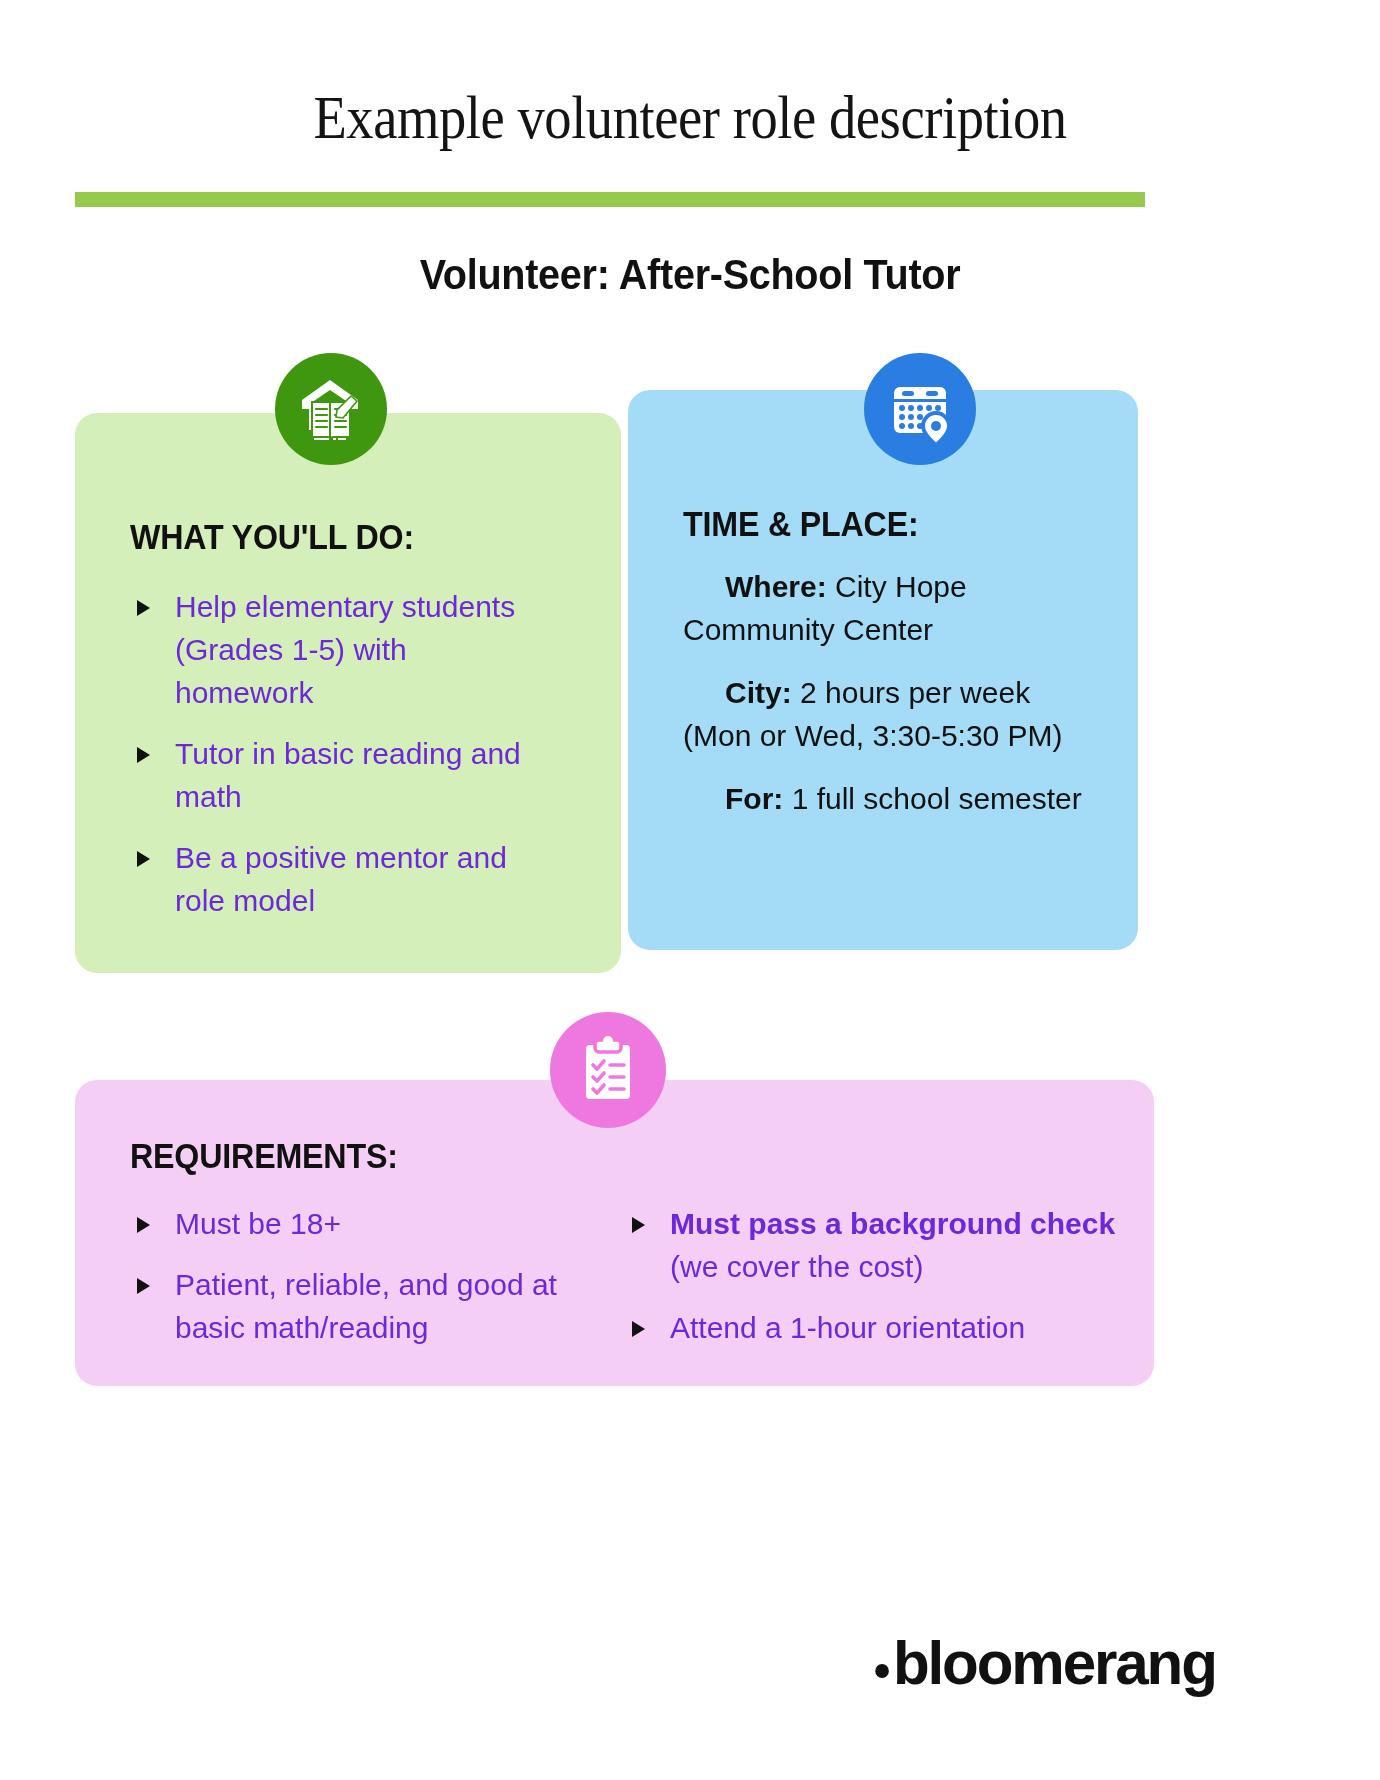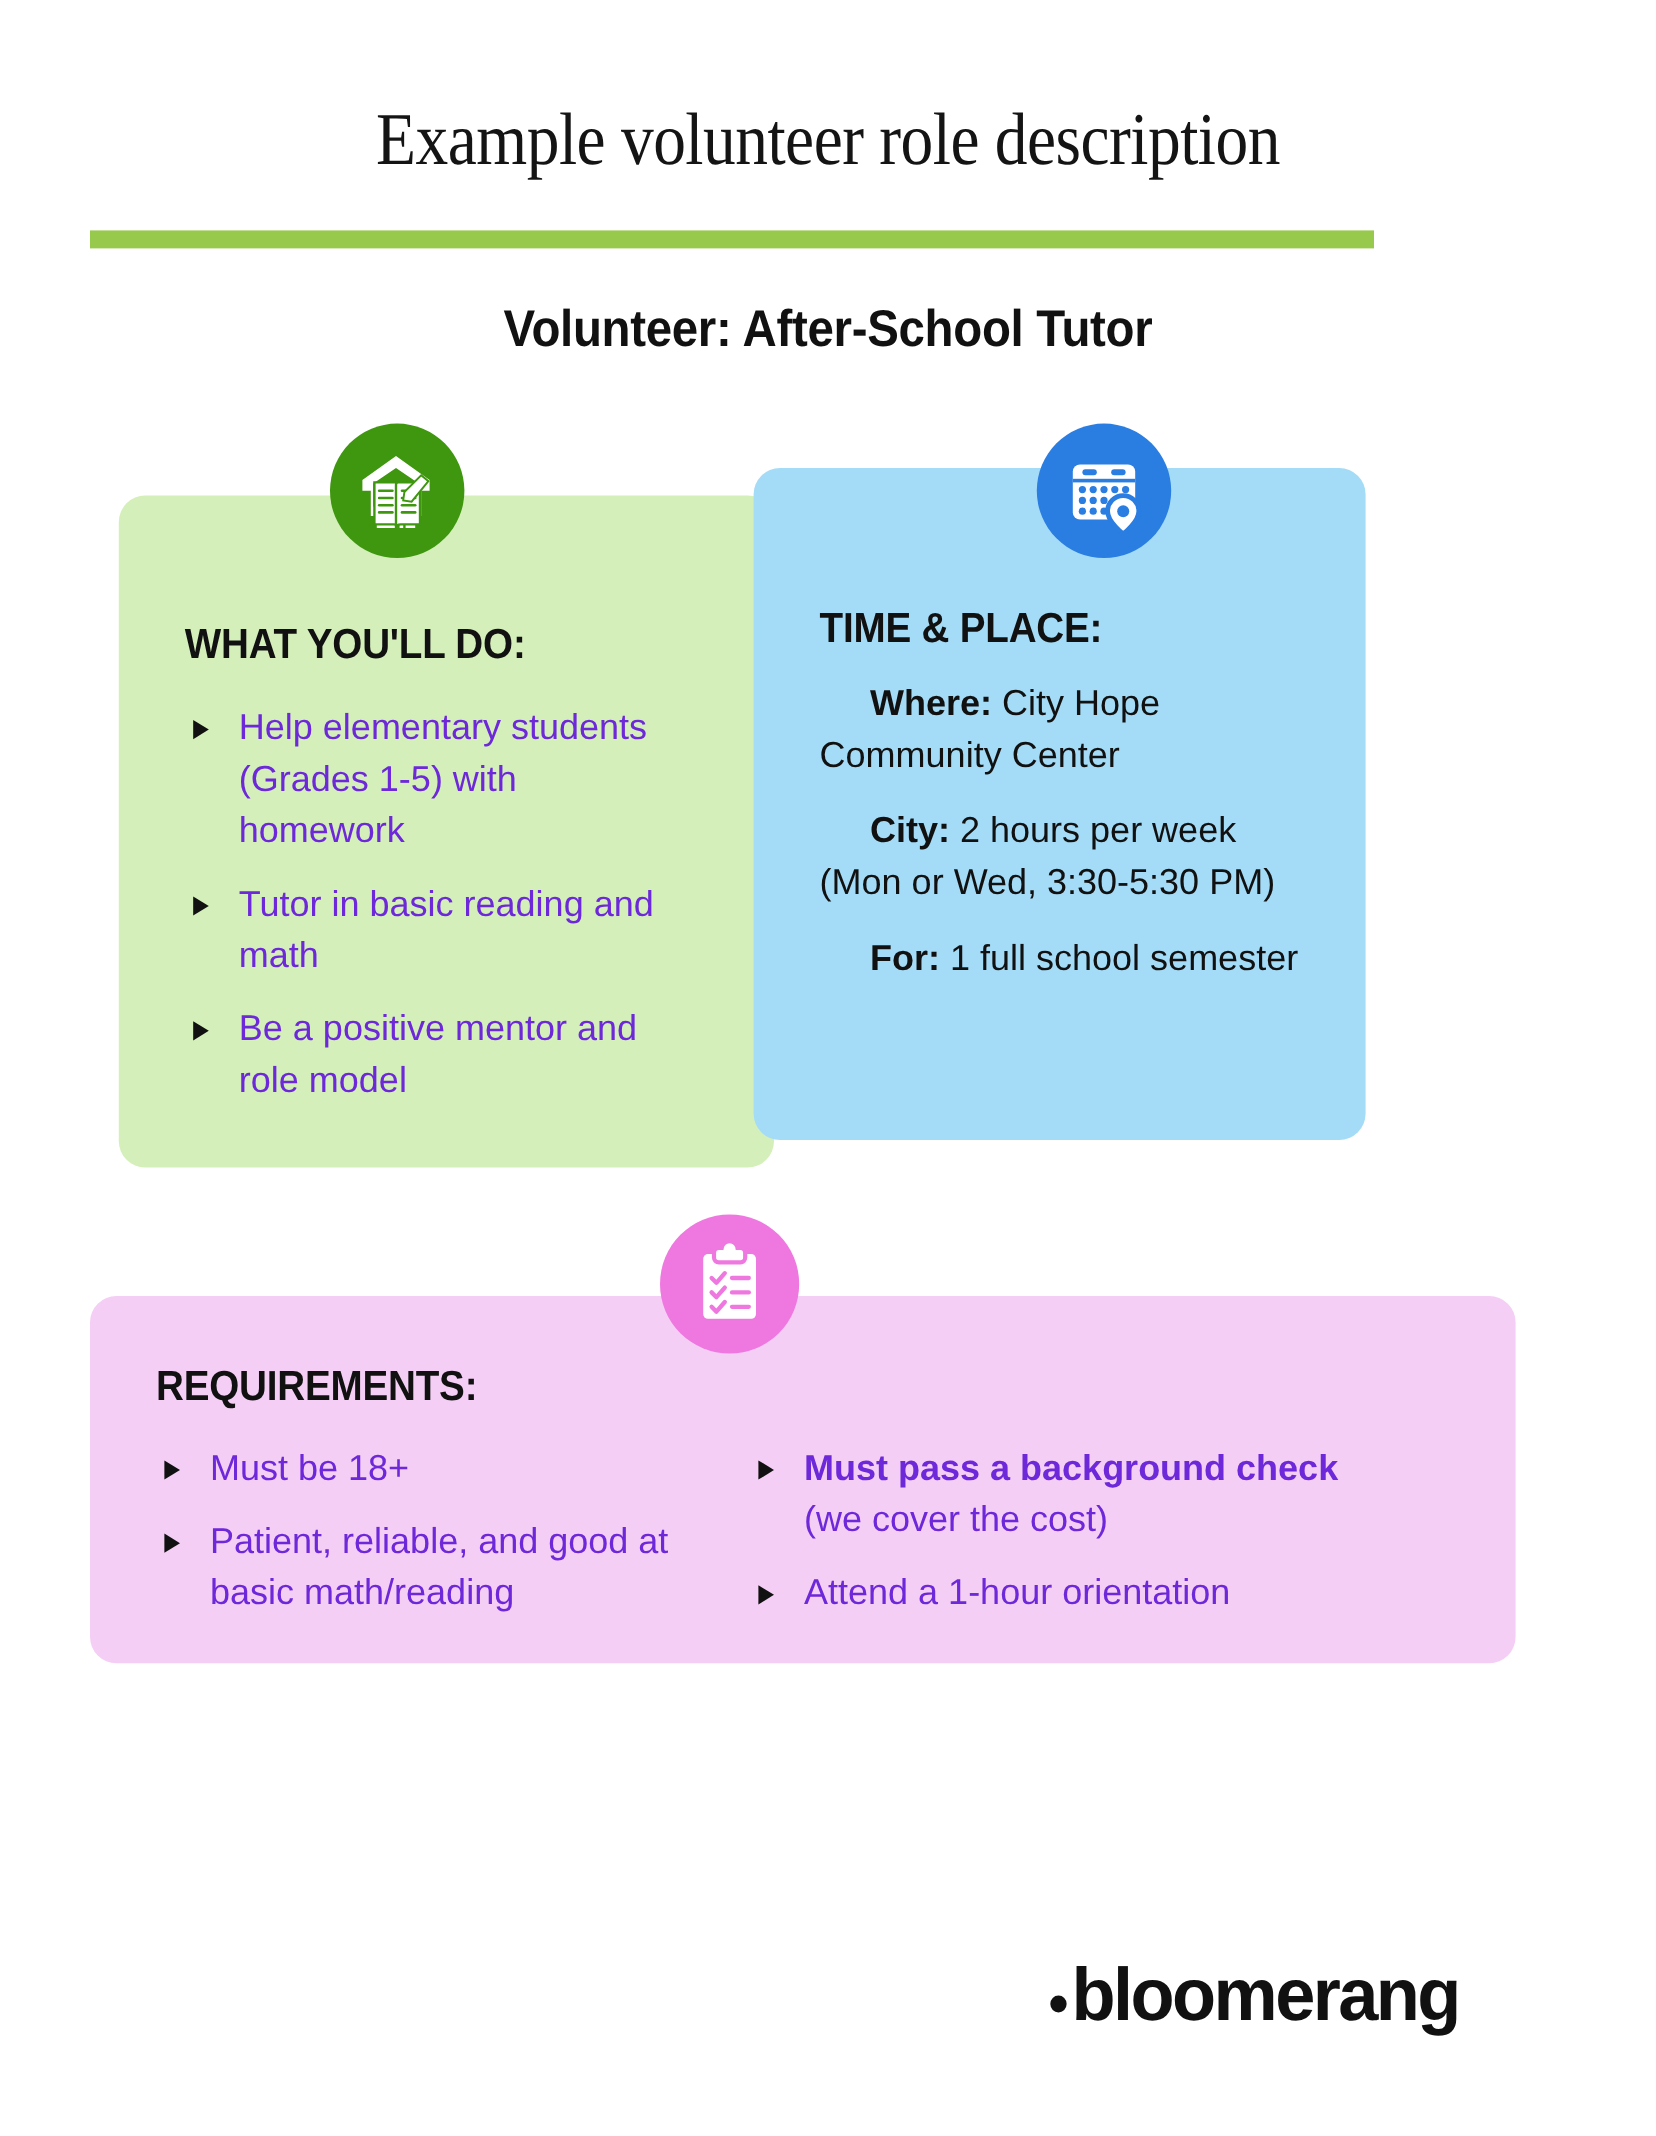--- a/index.html
+++ b/index.html
@@ -54,30 +54,29 @@
 
   
   .card {
     position: absolute;
     border-radius: 22px;
   }
   .card-green {
     left: 75px; top: 413px;
     width: 546px; height: 560px;
     background: #d5efba;
-    margin-left: 24px;
   }
   .card-blue {
     left: 628px; top: 390px;
     width: 510px; height: 560px;
     background: #a4dcf7;
   }
   .card-pink {
     left: 75px; top: 1080px;
-    width: 1188px; height: 306px;
+    width: 1079px; height: 306px;
     background: #f5cef5;
   }
 
   
   .icon-circle {
     position: absolute;
     border-radius: 50%;
     display: flex;
     align-items: center;
     justify-content: center;

